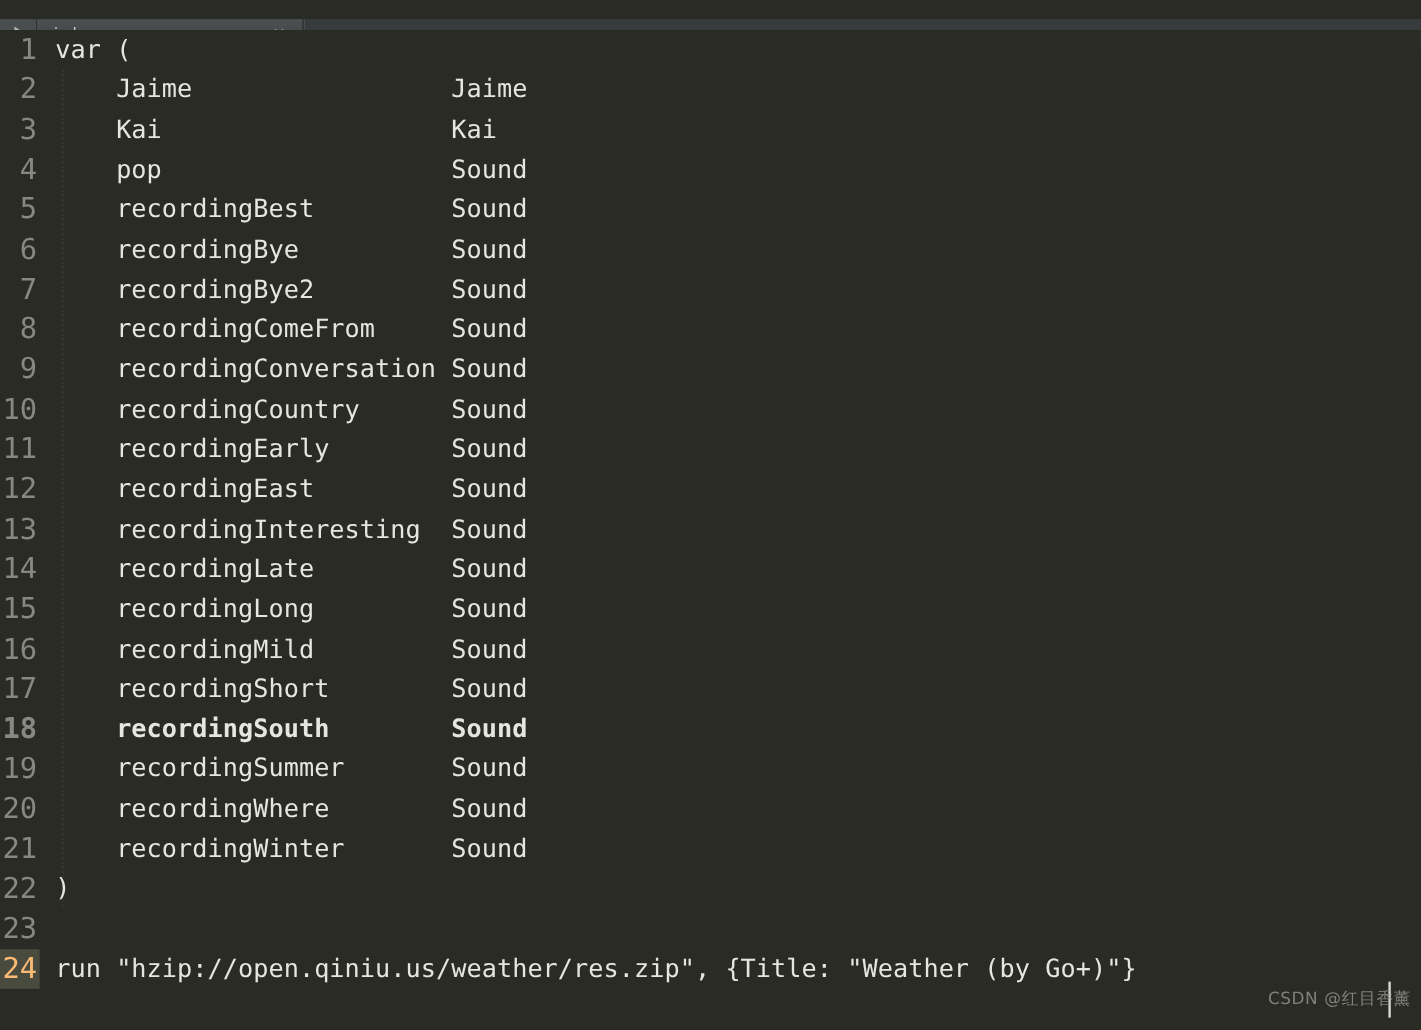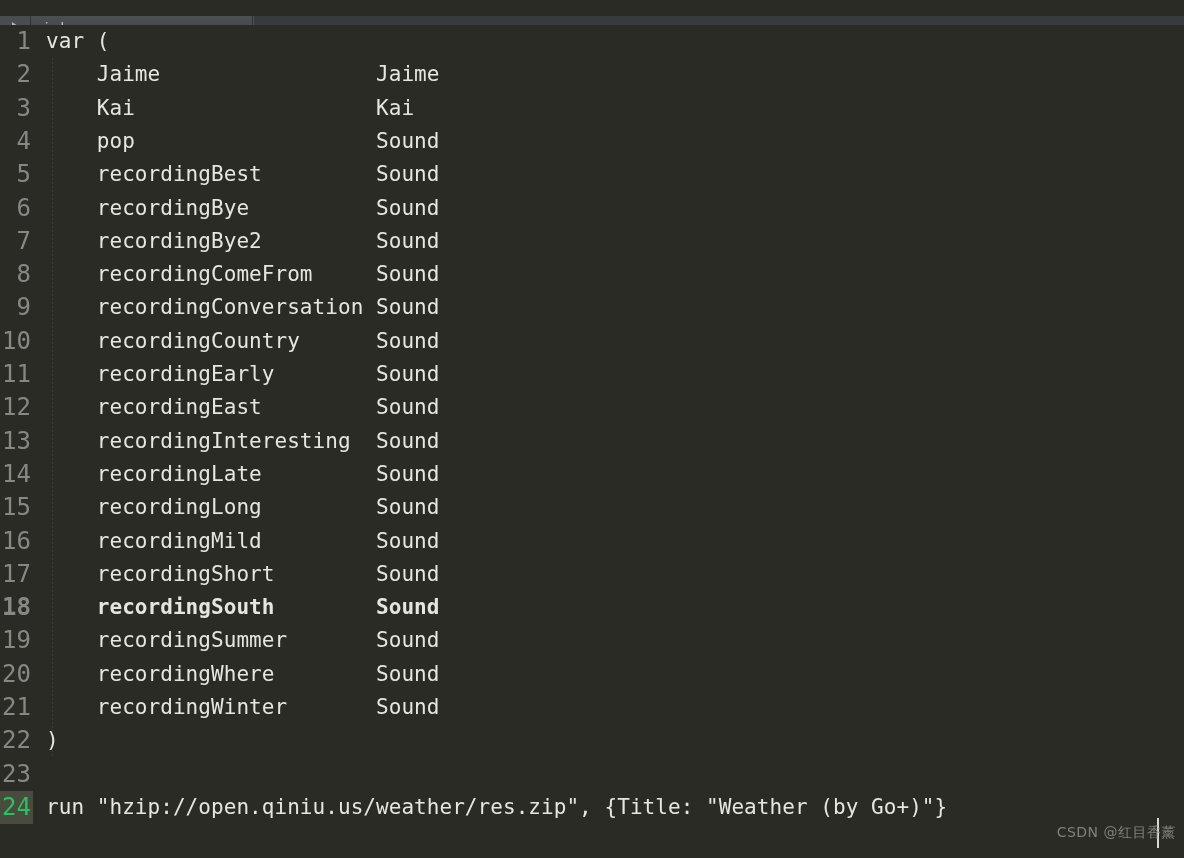--- a/index.html
+++ b/index.html
@@ -112,21 +112,21 @@
     text-align: right;
     color: #868883;
     font-size: 24px;
     line-height: 33.3px;
     font-family: "DejaVu Sans Mono", "Liberation Mono", monospace;
     box-sizing: border-box;
     padding-right: 2px;
   }
   .row.active .gutter-num {
     background: #4a4b3f;
-    color: #22c55e;
+    color: #fdba74;
   }
 
   .code {
     position: absolute;
     left: 46px;
     top: 0;
     height: 33.3px;
     color: #e6e6e0;
     font-size: 21px;
     line-height: 33.3px;

